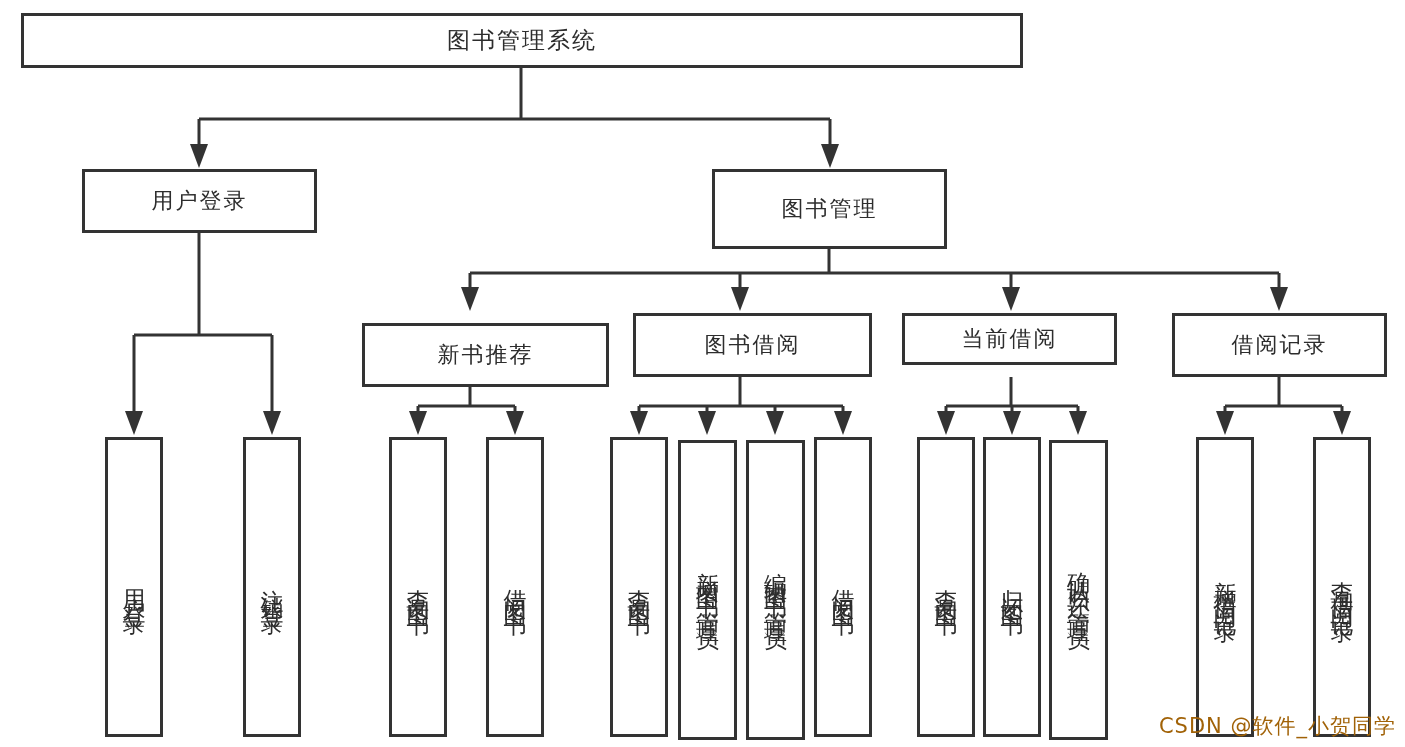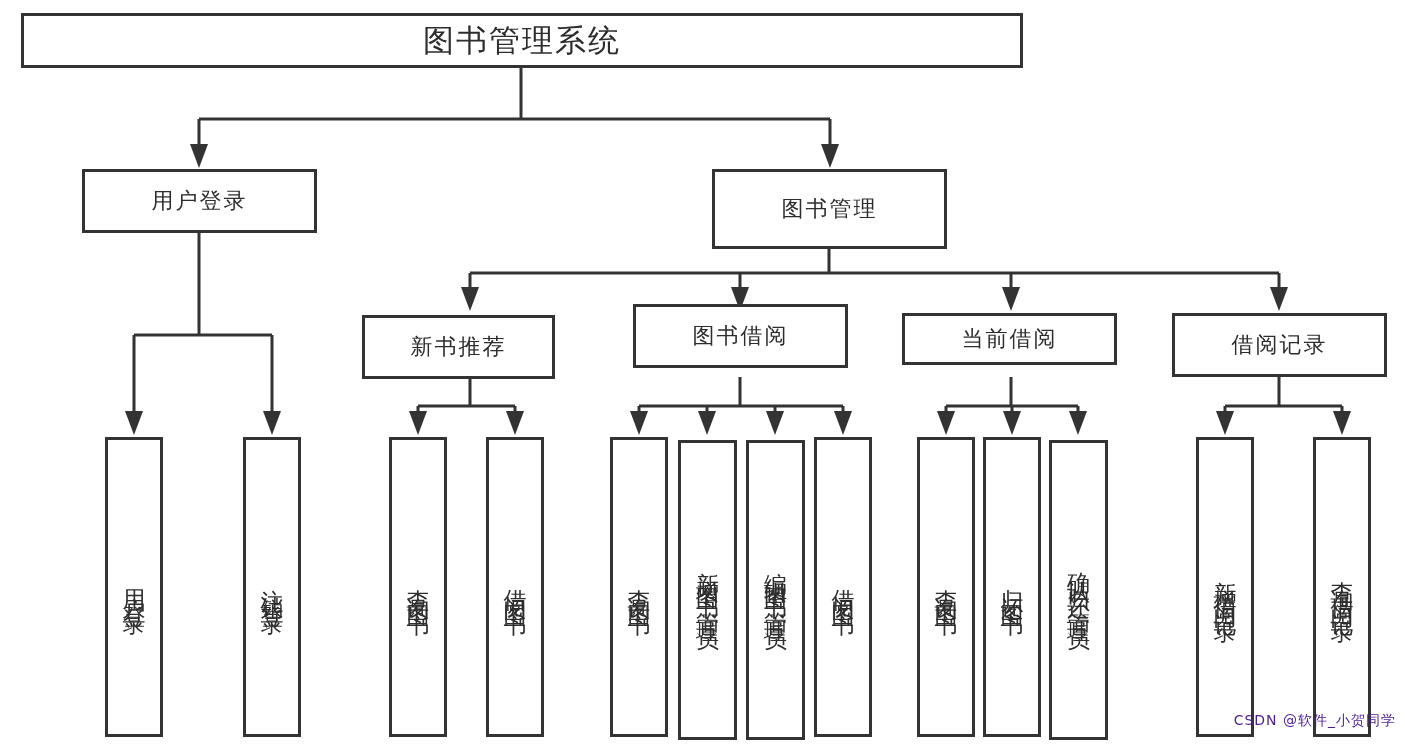--- a/index.html
+++ b/index.html
@@ -6,28 +6,28 @@
   body{
     width:1405px;height:747px;position:relative;background:#ffffff;
     font-family:"DejaVu Sans","Liberation Sans",sans-serif;overflow:hidden;
   }
   #connector-layer{position:absolute;left:0;top:0;z-index:0}
   .box{
     position:absolute;box-sizing:border-box;border:3px solid #333333;background:#ffffff;
     display:flex;align-items:center;justify-content:center;color:#2d2d2d;z-index:1;
   }
   .hlabel{font-size:22px;letter-spacing:2px;white-space:nowrap}
-  .root-label{font-size:31px;letter-spacing:2px;white-space:nowrap}
+  .root-label{font-size:23px;letter-spacing:2px;white-space:nowrap}
   .vlabel{
     writing-mode:vertical-rl;text-orientation:mixed;
     font-size:23px;letter-spacing:8px;line-height:1;white-space:nowrap;
   }
   .watermark{
     position:absolute;right:9px;top:712px;z-index:5;
-    color:#4c1d95;font-size:14px;letter-spacing:1px;white-space:nowrap;margin-left:46px;
+    color:#a16207;font-size:21px;letter-spacing:1px;white-space:nowrap;margin-left:46px;
   }
 </style>
 </head>
 <body>
 
 <svg id="connector-layer" width="1405" height="747" viewBox="0 0 1405 747">
   <g stroke="#333333" stroke-width="3" fill="none">
     <path d="
       M521,68 V119 M199,119 H830
       M199,119 V146 M830,119 V146"></path>
@@ -77,24 +77,24 @@
   <span class="root-label">图书管理系统</span>
 </div>
 
 <div class="box" style="left:82px;top:169px;width:235px;height:64px">
   <span class="hlabel">用户登录</span>
 </div>
 <div class="box" style="left:712px;top:169px;width:235px;height:80px">
   <span class="hlabel">图书管理</span>
 </div>
 
-<div class="box" style="left:362px;top:315px;width:193px;height:64px">
+<div class="box" style="left:362px;top:323px;width:247px;height:64px">
   <span class="hlabel">新书推荐</span>
 </div>
-<div class="box" style="left:633px;top:304px;width:215px;height:64px">
+<div class="box" style="left:633px;top:313px;width:239px;height:64px">
   <span class="hlabel">图书借阅</span>
 </div>
 <div class="box" style="left:902px;top:313px;width:215px;height:52px">
   <span class="hlabel">当前借阅</span>
 </div>
 <div class="box" style="left:1172px;top:313px;width:215px;height:64px">
   <span class="hlabel">借阅记录</span>
 </div>
 
 <div class="box" style="left:105px;top:437px;width:58px;height:300px">

